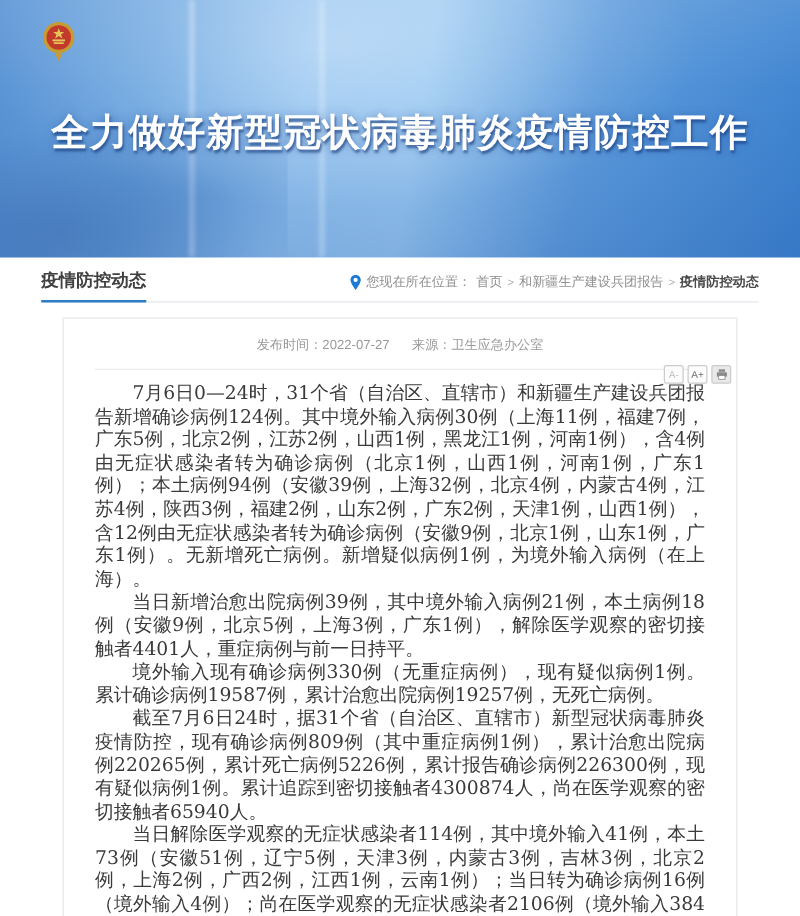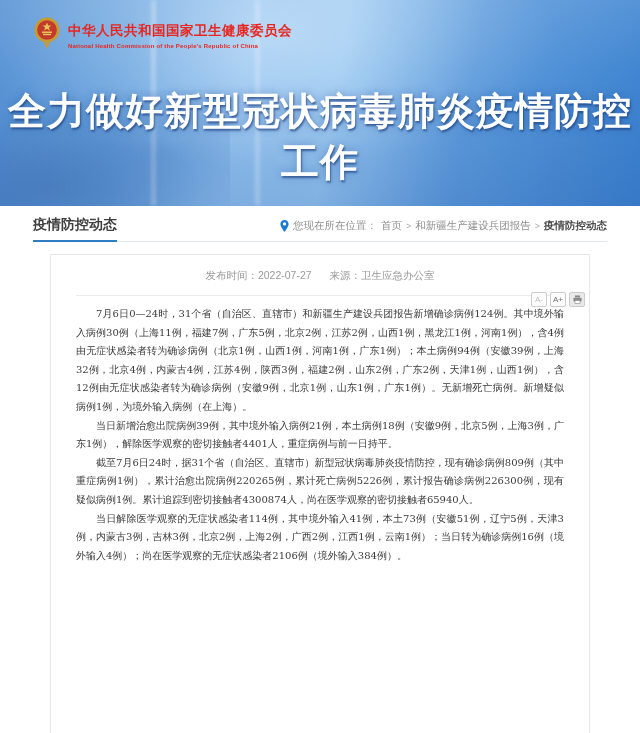--- a/index.html
+++ b/index.html
@@ -16,21 +16,21 @@
     background:radial-gradient(ellipse at 30% 60%, rgba(20,60,130,.22), transparent 60%),
                radial-gradient(ellipse at 75% 40%, rgba(30,90,170,.18), transparent 55%); }
   .streak { position:absolute; top:0; bottom:0; width:3px; background:rgba(255,255,255,.5); filter:blur(2px); }
   .streak.s1 { left:152px; } .streak.s2 { left:256px; opacity:.8; }
 
   .logo-row { position:absolute; left:34px; top:16px; display:flex; gap:8px; align-items:flex-start; z-index:3; cursor:pointer; }
   .org-cn { color:#e8261f; font-size:13.5px; font-weight:bold; letter-spacing:.5px; margin-top:6px; }
   .org-en { color:#e8261f; font-size:6px; font-weight:bold; margin-top:3px; letter-spacing:.2px; }
 
   .banner-title { position:absolute; z-index:3; top:86px; width:100%; text-align:center;
-    color:#fff; font-size:38px; font-weight:bold; letter-spacing:1px;
+    color:#fff; font-size:30px; font-weight:bold; letter-spacing:1px;
     text-shadow:1px 2px 2px rgba(25,60,125,.65), 0 0 8px rgba(40,85,160,.45); }
 
   
   .section-bar { margin:10px 33px 12px; border-bottom:1px solid #e3e8ee;
     display:flex; justify-content:space-between; align-items:flex-end; }
   .section-title { font-size:14px; font-weight:bold; color:#404040;
     padding-bottom:6px; border-bottom:2px solid #2f7dc4; margin-bottom:-1px; }
   .breadcrumb { font-size:10.5px; color:#8f8f8f; padding-bottom:8px; display:flex; align-items:center; gap:4px; }
   .breadcrumb .sep { color:#aaa; font-size:9px; }
   .crumb { color:#8f8f8f; cursor:pointer; }
@@ -46,44 +46,40 @@
   .meta-row .spacer { display:inline-block; width:18px; }
 
   .tools { position:absolute; top:37px; right:4px; display:flex; gap:3px; }
   .tool-btn { width:16px; height:15px; border:1px solid #ccc; background:#fcfcfc; border-radius:2px;
     display:flex; align-items:center; justify-content:center;
     font-size:8px; color:#bdbdbd; cursor:pointer; }
   .tool-btn.plus { color:#6f6f6f; }
   .tool-btn.print { background:#e9e9e9; }
   .tool-btn.print svg { width:9px; height:9px; }
 
-  .article-body p { font-family:"DejaVu Serif", serif; font-size:10px; color:#3a3a3a;
+  .article-body p { font-family:"DejaVu Serif", serif; font-size:15px; color:#3a3a3a;
     line-height:18.6px; text-indent:2em; margin:0; text-align:justify; }
 </style>
 </head>
 <body>
 
 <div class="banner">
   <div class="streak s1"></div>
   <div class="streak s2"></div>
 
   <div class="logo-row">
     <span>
       <svg width="26" height="34" viewBox="0 0 26 34">
         <circle cx="13" cy="14" r="12.5" fill="#c89a32"></circle>
         <circle cx="13" cy="14" r="9.8" fill="#c23a2b"></circle>
         <polygon points="13,6.5 14.2,9.6 17.4,9.6 14.9,11.6 15.9,14.7 13,12.8 10.1,14.7 11.1,11.6 8.6,9.6 11.8,9.6" fill="#e8c35a"></polygon>
         <rect x="8" y="15.5" width="10" height="1.6" fill="#e8c35a"></rect>
         <rect x="9" y="17.8" width="8" height="1.4" fill="#e8c35a"></rect>
         <polygon points="13,33 10,26.5 16,26.5" fill="#c89a32"></polygon>
       </svg>
-    </span>
-    <span>
-      <div class="org-cn">中华人民共和国国家卫生健康委员会</div>
-      <div class="org-en">National Health Commission of the People's Republic of China</div>
     </span>
   </div>
 
   <div class="banner-title">全力做好新型冠状病毒肺炎疫情防控工作</div>
 </div>
 
 <div class="section-bar">
   <div class="section-title">疫情防控动态</div>
   <div class="breadcrumb">
     <svg class="pin" viewBox="0 0 9 12">
@@ -112,16 +108,17 @@
         <rect x="2.2" y="0.5" width="5.6" height="2.2" fill="#8a8a8a"></rect>
         <rect x="0.5" y="3.1" width="9" height="4" rx="0.6" fill="#8a8a8a"></rect>
         <rect x="2.2" y="6" width="5.6" height="3.4" fill="#fff" stroke="#8a8a8a" stroke-width="0.7"></rect>
       </svg>
     </div>
   </div>
 
   <div class="article-body">
       <p>7月6日0—24时，31个省（自治区、直辖市）和新疆生产建设兵团报告新增确诊病例124例。其中境外输入病例30例（上海11例，福建7例，广东5例，北京2例，江苏2例，山西1例，黑龙江1例，河南1例），含4例由无症状感染者转为确诊病例（北京1例，山西1例，河南1例，广东1例）；本土病例94例（安徽39例，上海32例，北京4例，内蒙古4例，江苏4例，陕西3例，福建2例，山东2例，广东2例，天津1例，山西1例），含12例由无症状感染者转为确诊病例（安徽9例，北京1例，山东1例，广东1例）。无新增死亡病例。新增疑似病例1例，为境外输入病例（在上海）。</p>
       <p>当日新增治愈出院病例39例，其中境外输入病例21例，本土病例18例（安徽9例，北京5例，上海3例，广东1例），解除医学观察的密切接触者4401人，重症病例与前一日持平。</p>
+      <p>境外输入现有确诊病例330例（无重症病例），现有疑似病例1例。累计确诊病例19587例，累计治愈出院病例19257例，无死亡病例。</p>
       <p>截至7月6日24时，据31个省（自治区、直辖市）新型冠状病毒肺炎疫情防控，现有确诊病例809例（其中重症病例1例），累计治愈出院病例220265例，累计死亡病例5226例，累计报告确诊病例226300例，现有疑似病例1例。累计追踪到密切接触者4300874人，尚在医学观察的密切接触者65940人。</p>
       <p>当日解除医学观察的无症状感染者114例，其中境外输入41例，本土73例（安徽51例，辽宁5例，天津3例，内蒙古3例，吉林3例，北京2例，上海2例，广西2例，江西1例，云南1例）；当日转为确诊病例16例（境外输入4例）；尚在医学观察的无症状感染者2106例（境外输入384例）。</p>
     </div>
 </div>
 
 </body></html>

